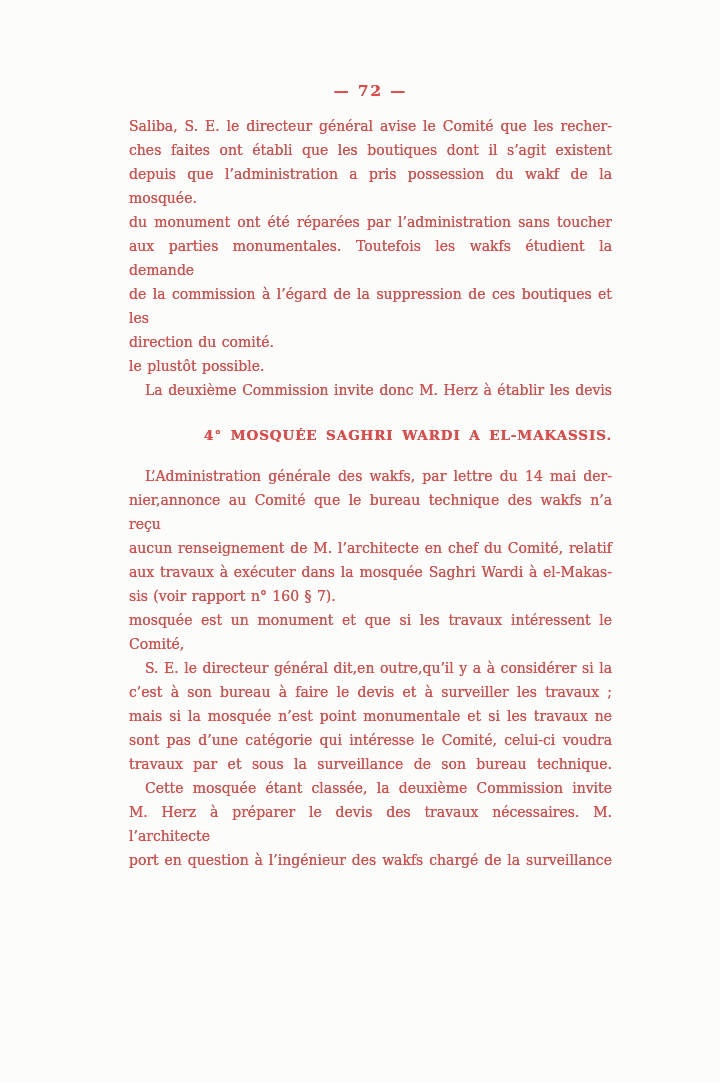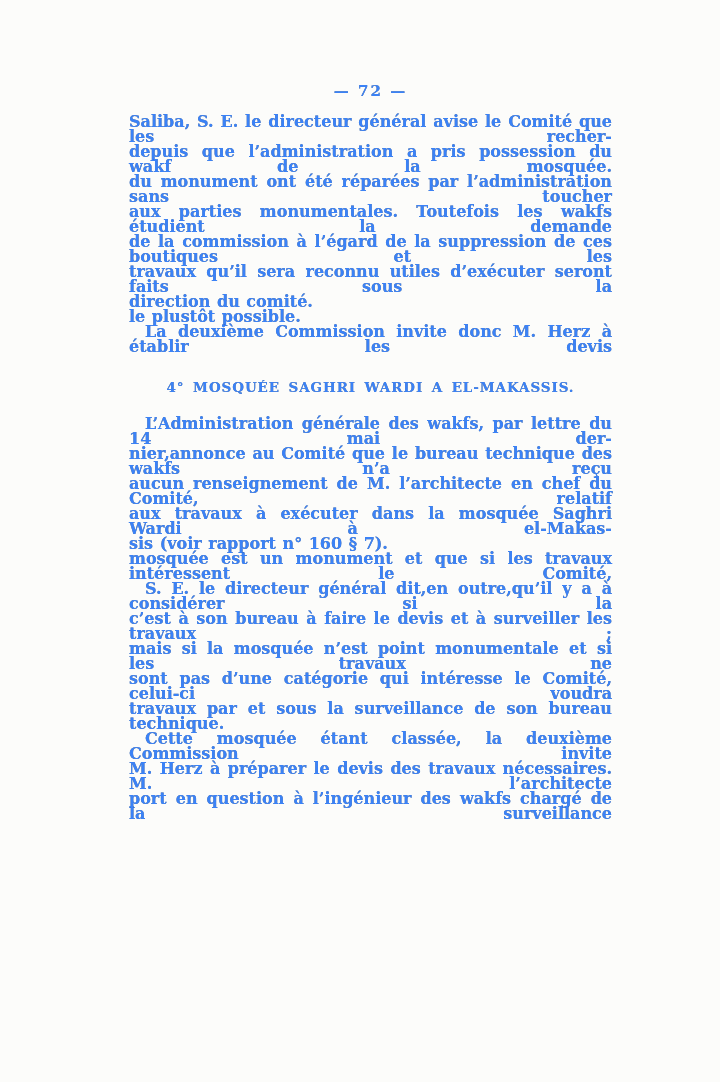--- a/index.html
+++ b/index.html
@@ -3,76 +3,75 @@
 <meta charset="utf-8">
 <style>
   html,body { margin:0; padding:0; background:#e8e8e6; }
   .page {
     position:relative;
     width:720px; height:1082px;
     margin:0 auto;
     background:#fcfcfa;
     overflow:hidden;
     font-family:"DejaVu Serif","Liberation Serif",serif;
-    color:#3b82f6;
+    color:#ef4444;
     text-shadow:0 0 0.4px rgba(20,15,5,0.55);
   }
   .text-block {
     position:absolute;
     left:129px; top:82px;
     width:483px;
   }
   .page-number {
     text-align:center;
     font-weight:700;
     font-size:15px;
     letter-spacing:2px;
     line-height:19px;
     margin-bottom:13px;
   }
   .paragraph { margin:0; }
   .line {
-    font-size:16px;
-    line-height:15px;
+    font-size:14px;
+    line-height:24px;
     word-spacing:1px;
-    font-weight:bold;
   }
   .just {
     text-align:justify;
     text-align-last:justify;
   }
   .ind { text-indent:16px; }
   .heading {
-    text-align:center;
+    text-align:right;
     font-size:13.5px;
     font-weight:700;
     letter-spacing:0.9px;
     line-height:18px;
     margin:24px 0 20px 0;
     word-spacing:3px;
   }
 </style>
 </head>
 <body>
 
 <div class="page">
   <div class="text-block">
 
     <div class="page-number">— 72 —</div>
 
     <div class="paragraph">
       <div class="line just">Saliba, S. E. le directeur général avise le Comité que les recher-</div>
+      <div class="line just">ches faites ont établi que les boutiques dont il s’agit existent</div>
       <div class="line just">depuis que l’administration a pris possession du wakf de la mosquée.</div>
     </div>
 
     <div class="paragraph">
       <div class="line just">du monument ont été réparées par l’administration sans toucher</div>
       <div class="line just">aux parties monumentales. Toutefois les wakfs étudient la demande</div>
       <div class="line just">de la commission à l’égard de la suppression de ces boutiques et les</div>
-      <div class="line just">travaux qu’il sera reconnu utiles d’exécuter seront faits sous la</div>
       <div class="line">direction du comité.</div>
     </div>
 
     <div class="paragraph">
       <div class="line">le plustôt possible.</div>
       <div class="line just ind">La deuxième Commission invite donc M. Herz à établir les devis</div>
     </div>
 
     <div class="heading">4° MOSQUÉE SAGHRI WARDI A EL-MAKASSIS.</div>
 

